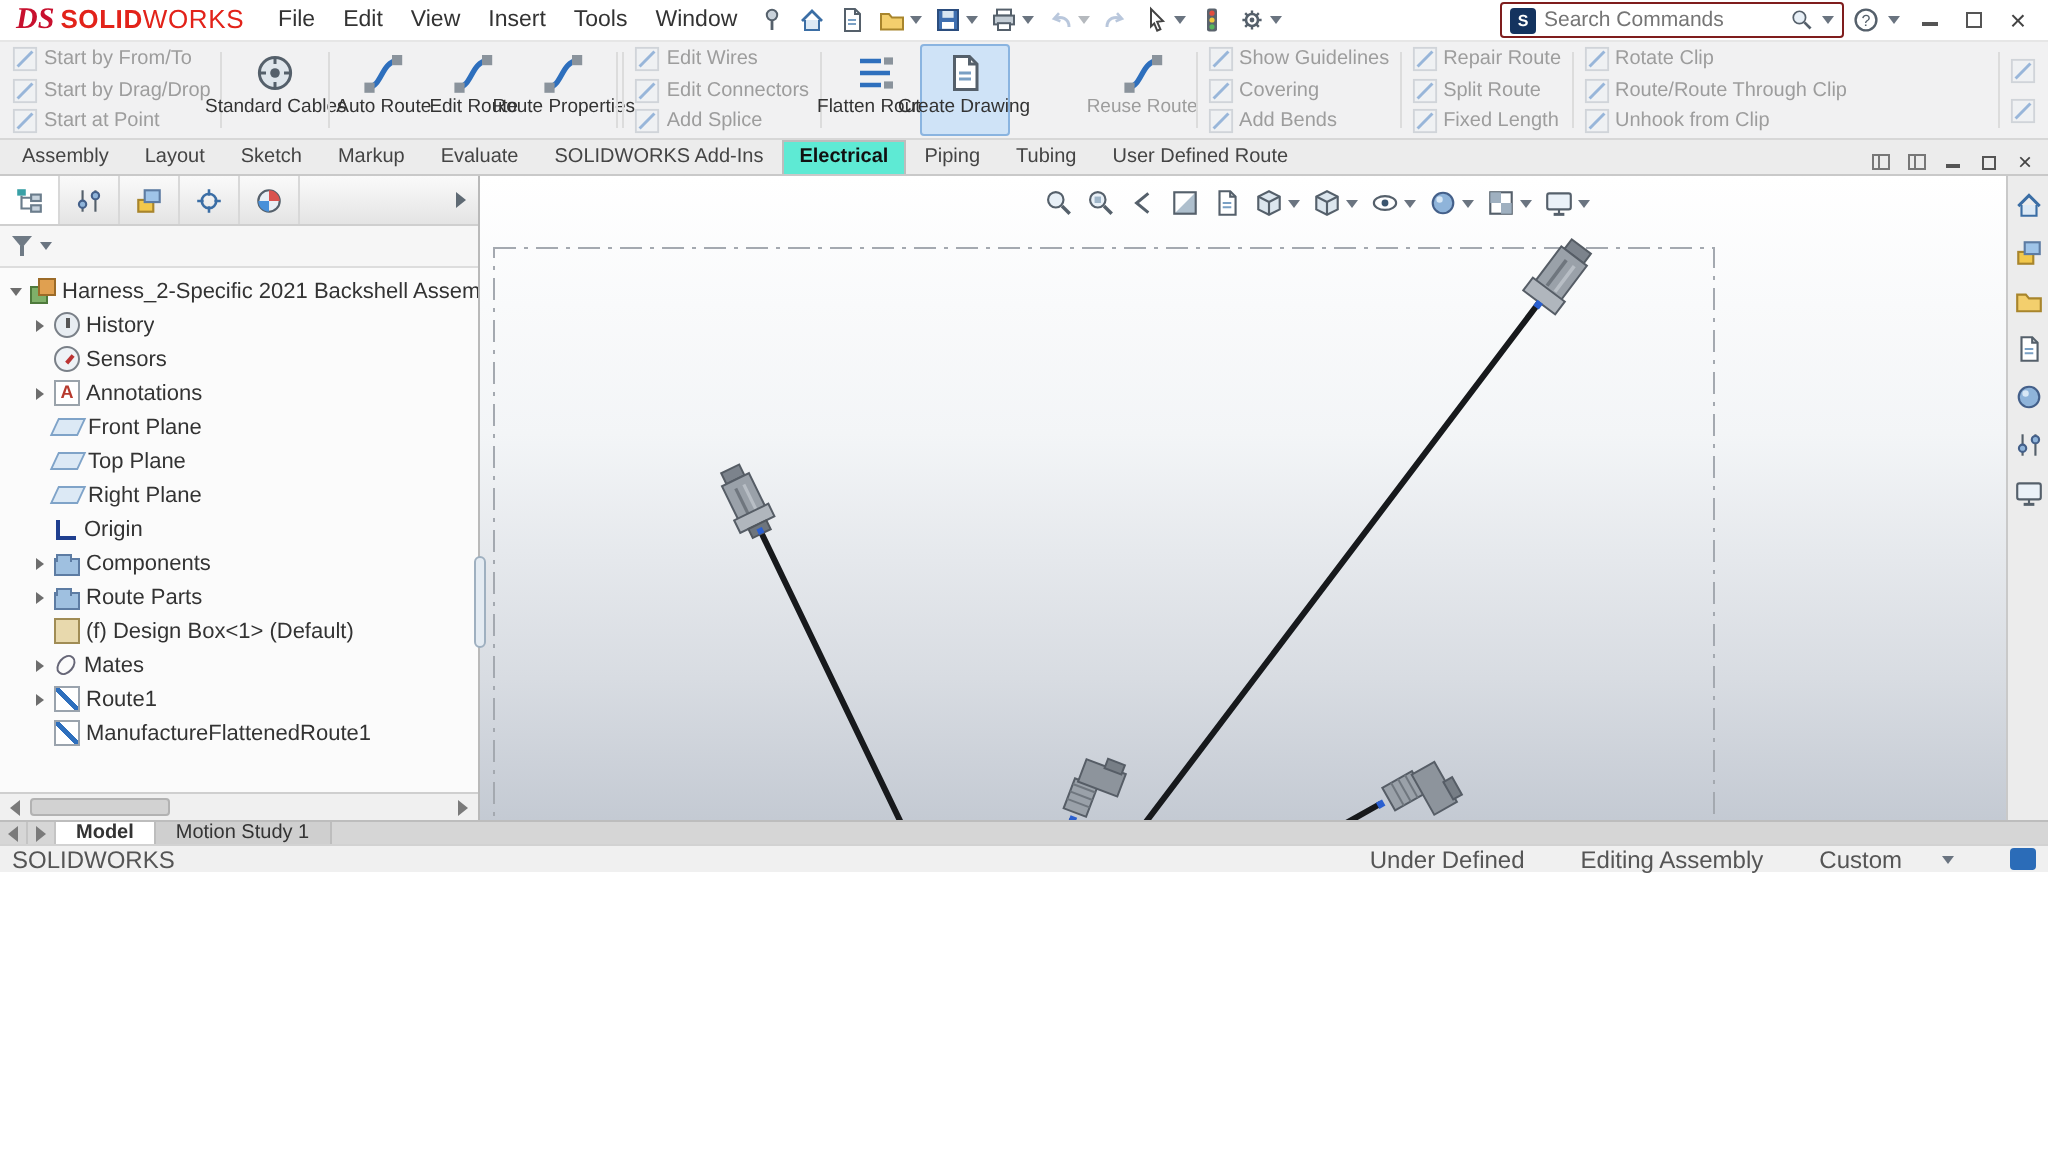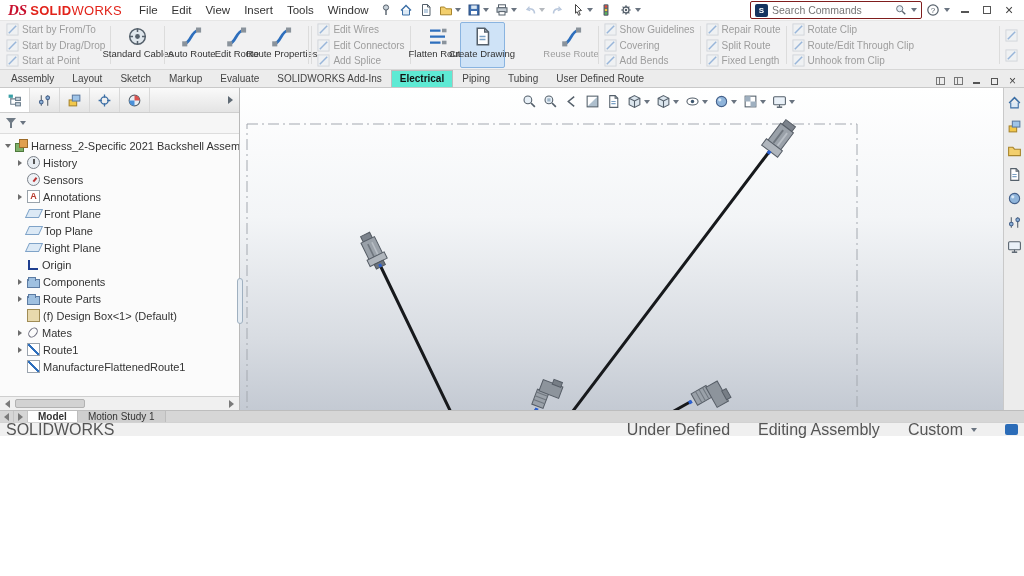--- a/index.html
+++ b/index.html
@@ -114,23 +114,23 @@
   .tpicon { width:15px; height:15px; display:flex; }
   .tpicon svg { width:15px; height:15px; }
 
   
   .bottombar { height:14px; background:#d6d6d6; border-top:1px solid #bdbdbd; display:flex; align-items:stretch; font-size:10px; }
   .ba { width:14px; display:flex; align-items:center; justify-content:center; border-right:1px solid #c4c4c4; }
   .btab { padding:0 10px; display:flex; align-items:center; background:#cfcfcf; border-right:1px solid #bdbdbd; color:#333; }
   .btab.active { background:#fff; font-weight:bold; }
 
   
-  .statusbar { height:14px; background:#f0f0f0; border-top:1px solid #d2d2d2; display:flex; align-items:center; font-size:16px; color:#555; padding:0 6px; }
+  .statusbar { height:14px; background:#f0f0f0; border-top:1px solid #d2d2d2; display:flex; align-items:center; font-size:12px; color:#555; padding:0 6px; }
   .sb-right { margin-left:auto; display:flex; align-items:center; gap:28px; }
-  .sb-units { display:flex; align-items:center; gap:8px; }
+  .sb-units { display:flex; align-items:center; gap:20px; }
   .sb-badge { width:13px; height:11px; background:#2b6cb8; border-radius:2px; }
 </style>
 </head>
 <body>
 
 <svg width="0" height="0" style="position:absolute">
   <defs>
     <symbol id="s-mag" viewBox="0 0 14 14">
         <circle cx="5.5" cy="5.5" r="3.6" fill="#e8f0f7" stroke="#55606b"></circle>
         <line x1="8.4" y1="8.4" x2="12" y2="12" stroke="#55606b" stroke-width="1.6"></line>
@@ -517,21 +517,21 @@
       <div class="sbtn">
           <svg>
             <use href="#s-sroute"></use>
           </svg>
           <span>Rotate Clip</span>
         </div>
       <div class="sbtn">
           <svg>
             <use href="#s-sroute"></use>
           </svg>
-          <span>Route/Edit Through Clip</span>
+          <span>Route/Route Through Clip</span>
         </div>
       <div class="sbtn">
           <svg>
             <use href="#s-sroute"></use>
           </svg>
           <span>Unhook from Clip</span>
         </div>
     </div>
 
     <div class="rspacer"></div>

